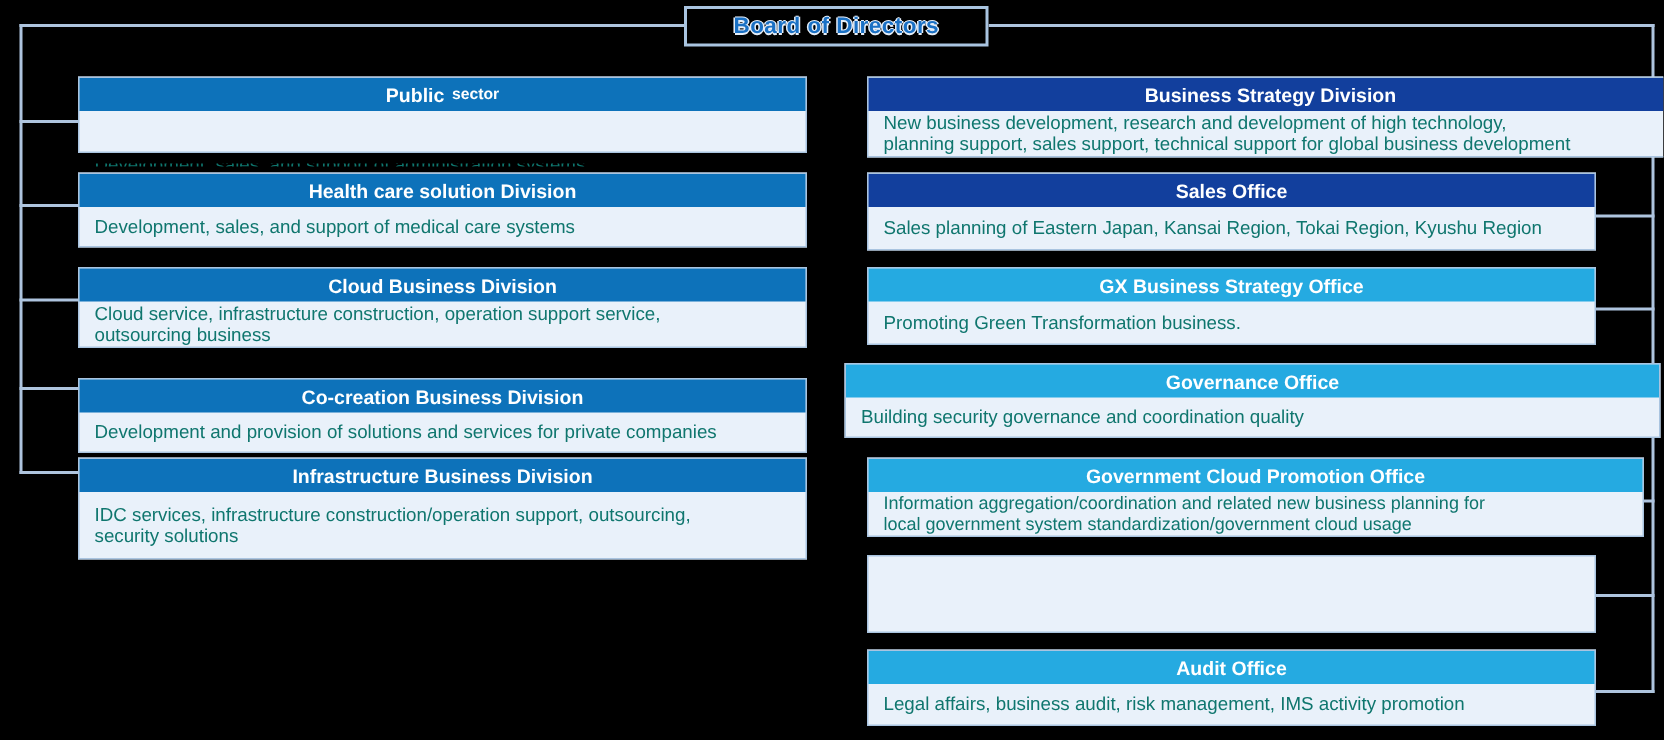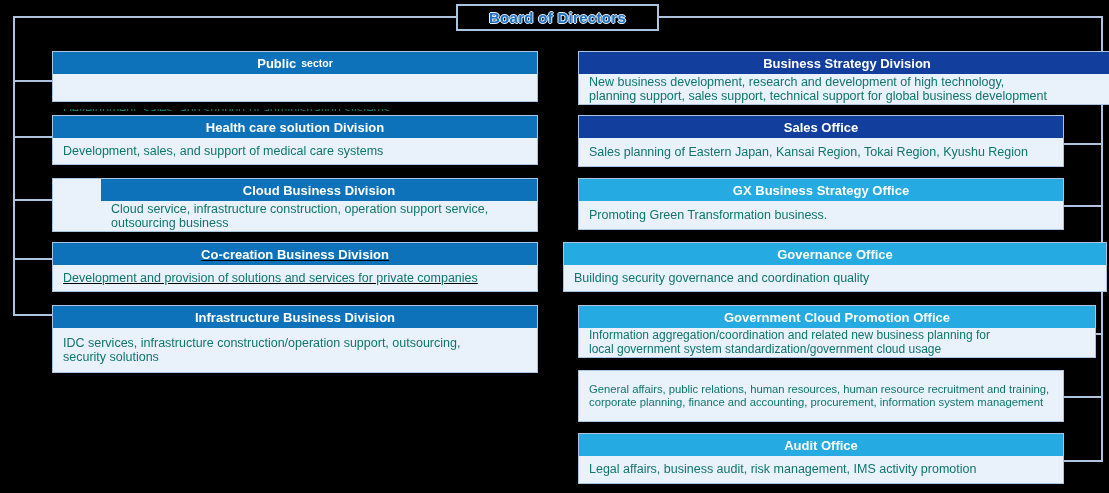--- a/index.html
+++ b/index.html
@@ -74,30 +74,30 @@
         </div>
       </div>
       <div class="obox style-blue" style="left: 52px; top: 115px; width: 486px; height: 50px;">
         <div class="obox-header">
           <span class="t-main">Health care solution Division</span>
         </div>
         <div class="obox-body">
           <span>Development, sales, and support of medical care systems</span>
         </div>
       </div>
-      <div class="obox style-blue" style="left: 52px; top: 178px; width: 486px; height: 54px; padding-left: 48px;">
+      <div class="obox style-blue" style="left: 52px; top: 178px; width: 486px; height: 54px;">
         <div class="obox-header">
           <span class="t-main">Cloud Business Division</span>
         </div>
         <div class="obox-body">
           <span>Cloud service, infrastructure construction, operation support service,
 outsourcing business</span>
         </div>
       </div>
-      <div class="obox style-blue" style="left: 52px; top: 242px; width: 486px; height: 50px; text-decoration: underline;">
+      <div class="obox style-blue" style="left: 52px; top: 252px; width: 486px; height: 50px;">
         <div class="obox-header">
           <span class="t-main">Co-creation Business Division</span>
         </div>
         <div class="obox-body">
           <span>Development and provision of solutions and services for private companies</span>
         </div>
       </div>
       <div class="obox style-blue" style="left: 52px; top: 305px; width: 486px; height: 68px;">
         <div class="obox-header">
           <span class="t-main">Infrastructure Business Division</span>
@@ -145,24 +145,20 @@
       <div class="obox style-cyan" style="left: 578px; top: 305px; width: 518px; height: 53px;">
         <div class="obox-header">
           <span class="t-main">Government Cloud Promotion Office</span>
         </div>
         <div class="obox-body" style="font-size: 12px;">
           <span>Information aggregation/coordination and related new business planning for
 local government system standardization/government cloud usage</span>
         </div>
       </div>
       <div class="obox style-navy" style="left: 578px; top: 370px; width: 486px; height: 52px;">
-        <div class="obox-body" style="font-size: 11.25px;">
-          <span>General affairs, public relations, human resources, human resource recruitment and training,
-corporate planning, finance and accounting, procurement, information system management</span>
-        </div>
       </div>
       <div class="obox style-cyan" style="left: 578px; top: 433px; width: 486px; height: 51px;">
         <div class="obox-header">
           <span class="t-main">Audit Office</span>
         </div>
         <div class="obox-body">
           <span>Legal affairs, business audit, risk management, IMS activity promotion</span>
         </div>
       </div>
     </div>

